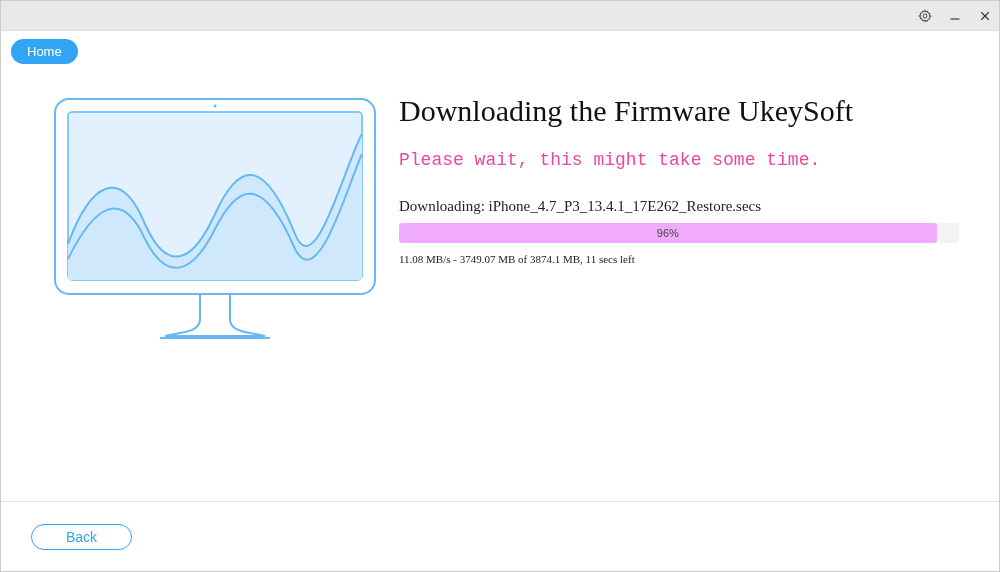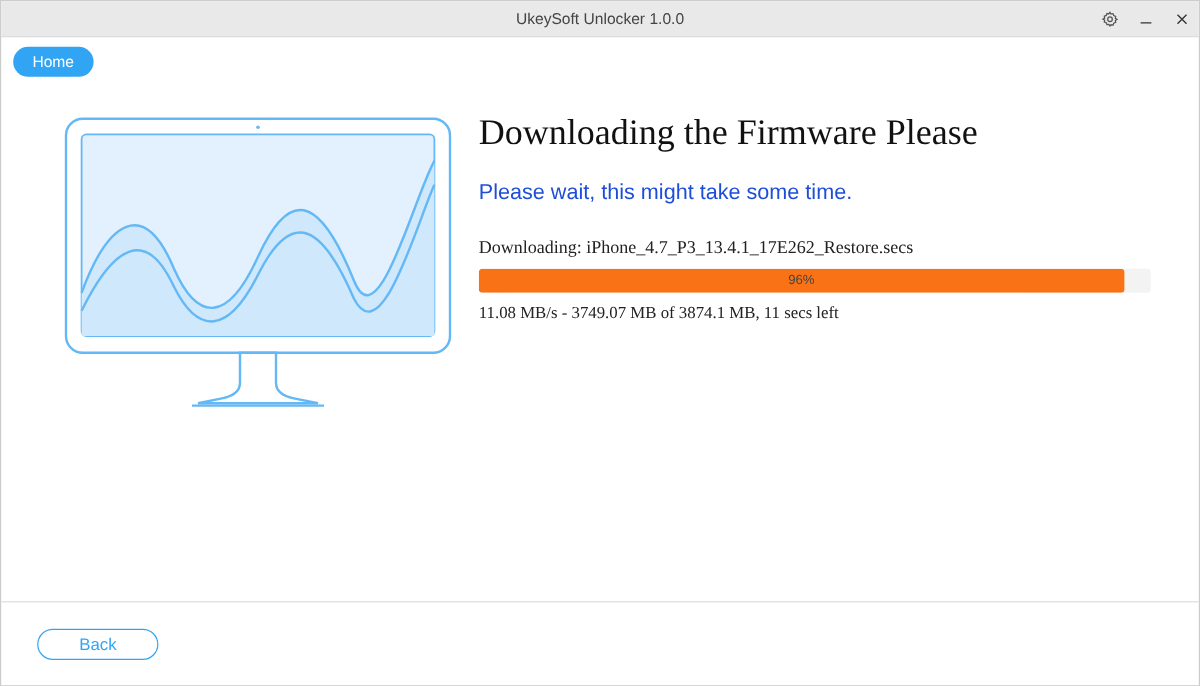--- a/index.html
+++ b/index.html
@@ -9,37 +9,36 @@
   .titlebar .title { position: absolute; left: 0; right: 0; text-align: center; font-size: 13px; color: #444; pointer-events: none; }
   .titlebar .controls { position: absolute; right: 6px; display: flex; align-items: center; gap: 14px; }
   .titlebar .ctrl { width: 16px; height: 16px; display: flex; align-items: center; justify-content: center; cursor: pointer; color: #333; }
   .topbar { padding: 8px 0 0 10px; }
   .home-btn { background: #31a5f3; color: #fff; border: none; border-radius: 14px; padding: 5px 16px; font-size: 13px; cursor: pointer; }
   .content { flex: 1; display: flex; padding: 30px 40px 10px 40px; }
   .left { width: 360px; display: flex; justify-content: center; align-items: flex-start; }
   .monitor-svg { width: 330px; height: 250px; }
   .right { flex: 1; padding-left: 10px; }
   .heading { font-family: "Times New Roman", serif; font-size: 30px; font-weight: 400; color: #111; margin-bottom: 22px; }
-  .subtext { font-family: Liberation Sans, sans-serif; font-size: 18px; color: #1d4ed8; margin-bottom: 28px; }
+  .subtext { font-family: Liberation Mono, monospace; font-size: 18px; color: #ec4899; margin-bottom: 28px; }
   .dl-label { font-family: "Times New Roman", serif; font-size: 15px; color: #222; margin-bottom: 8px; }
   .progress-wrap { width: 560px; display: flex; align-items: center; margin-bottom: 10px; }
   .progress-track { flex: 1; height: 20px; background: #f3f3f3; border-radius: 3px; position: relative; overflow: hidden; }
-  .progress-fill { height: 100%; background: #f97316; border-radius: 3px; display: flex; align-items: center; justify-content: center; }
+  .progress-fill { height: 100%; background: #f0abfc; border-radius: 3px; display: flex; align-items: center; justify-content: center; }
   .progress-pct { font-size: 11px; color: #444; }
-  .dl-stats { font-family: "Times New Roman", serif; font-size: 14px; color: #222; }
+  .dl-stats { font-family: "Times New Roman", serif; font-size: 11px; color: #222; }
   .footer { height: 70px; border-top: 1px solid #ddd; display: flex; align-items: center; padding-left: 30px; }
   .back-btn { background: #fff; color: #31a5f3; border: 1.5px solid #31a5f3; border-radius: 20px; padding: 4px 34px; font-size: 14px; cursor: pointer; }
 </style>
 </head>
 <body>
 
 <div class="window">
 
   <div class="titlebar">
-    <div class="title">UkeySoft Unlocker 1.0.0</div>
     <div class="controls">
       <div class="ctrl">
         <svg viewBox="0 0 16 16" width="14" height="14">
             <path fill="none" stroke="#555" stroke-width="1.2" d="M8 10.2a2.2 2.2 0 1 0 0-4.4 2.2 2.2 0 0 0 0 4.4z M8 1.5l1 1.6 1.9-.3.7 1.8 1.8.7-.3 1.9 1.6 1-1.6 1 .3 1.9-1.8.7-.7 1.8-1.9-.3L8 14.5l-1-1.6-1.9.3-.7-1.8-1.8-.7.3-1.9L1.3 8l1.6-1-.3-1.9 1.8-.7.7-1.8 1.9.3z"></path>
           </svg>
       </div>
       <div class="ctrl">
         <svg viewBox="0 0 16 16" width="12" height="12">
             <line x1="2" y1="12" x2="14" y2="12" stroke="#333" stroke-width="1.5"></line>
           </svg>
@@ -71,21 +70,21 @@
         <path d="M18 150 C 40 90, 70 70, 95 130 C 115 175, 140 175, 165 120 C 190 65, 215 65, 245 140 C 265 190, 295 70, 312 40" fill="none" stroke="#63b8f5" stroke-width="2"></path>
 
         <path d="M18 165 C 45 110, 72 95, 95 145 C 115 185, 140 185, 165 135 C 190 85, 215 85, 245 155 C 268 200, 298 90, 312 60" fill="none" stroke="#63b8f5" stroke-width="2"></path>
 
         <path d="M150 200 L150 225 Q150 235 135 238 L115 242 L215 242 L195 238 Q180 235 180 225 L180 200 Z" fill="#fff" stroke="#63b8f5" stroke-width="2"></path>
         <line x1="110" y1="244" x2="220" y2="244" stroke="#63b8f5" stroke-width="2"></line>
       </svg>
     </div>
 
     <div class="right">
-      <h1 class="heading">Downloading the Firmware Please</h1>
+      <h1 class="heading">Downloading the Firmware UkeySoft</h1>
       <p class="subtext">Please wait, this might take some time.</p>
       <p class="dl-label">Downloading: iPhone_4.7_P3_13.4.1_17E262_Restore.secs</p>
       <div class="progress-wrap">
         <div class="progress-track">
           <div class="progress-fill" id="progress-fill" style="width: 96%;">
             <span class="progress-pct">96%</span>
           </div>
         </div>
       </div>
       <p class="dl-stats">11.08 MB/s - 3749.07 MB of 3874.1 MB, 11 secs left</p>

